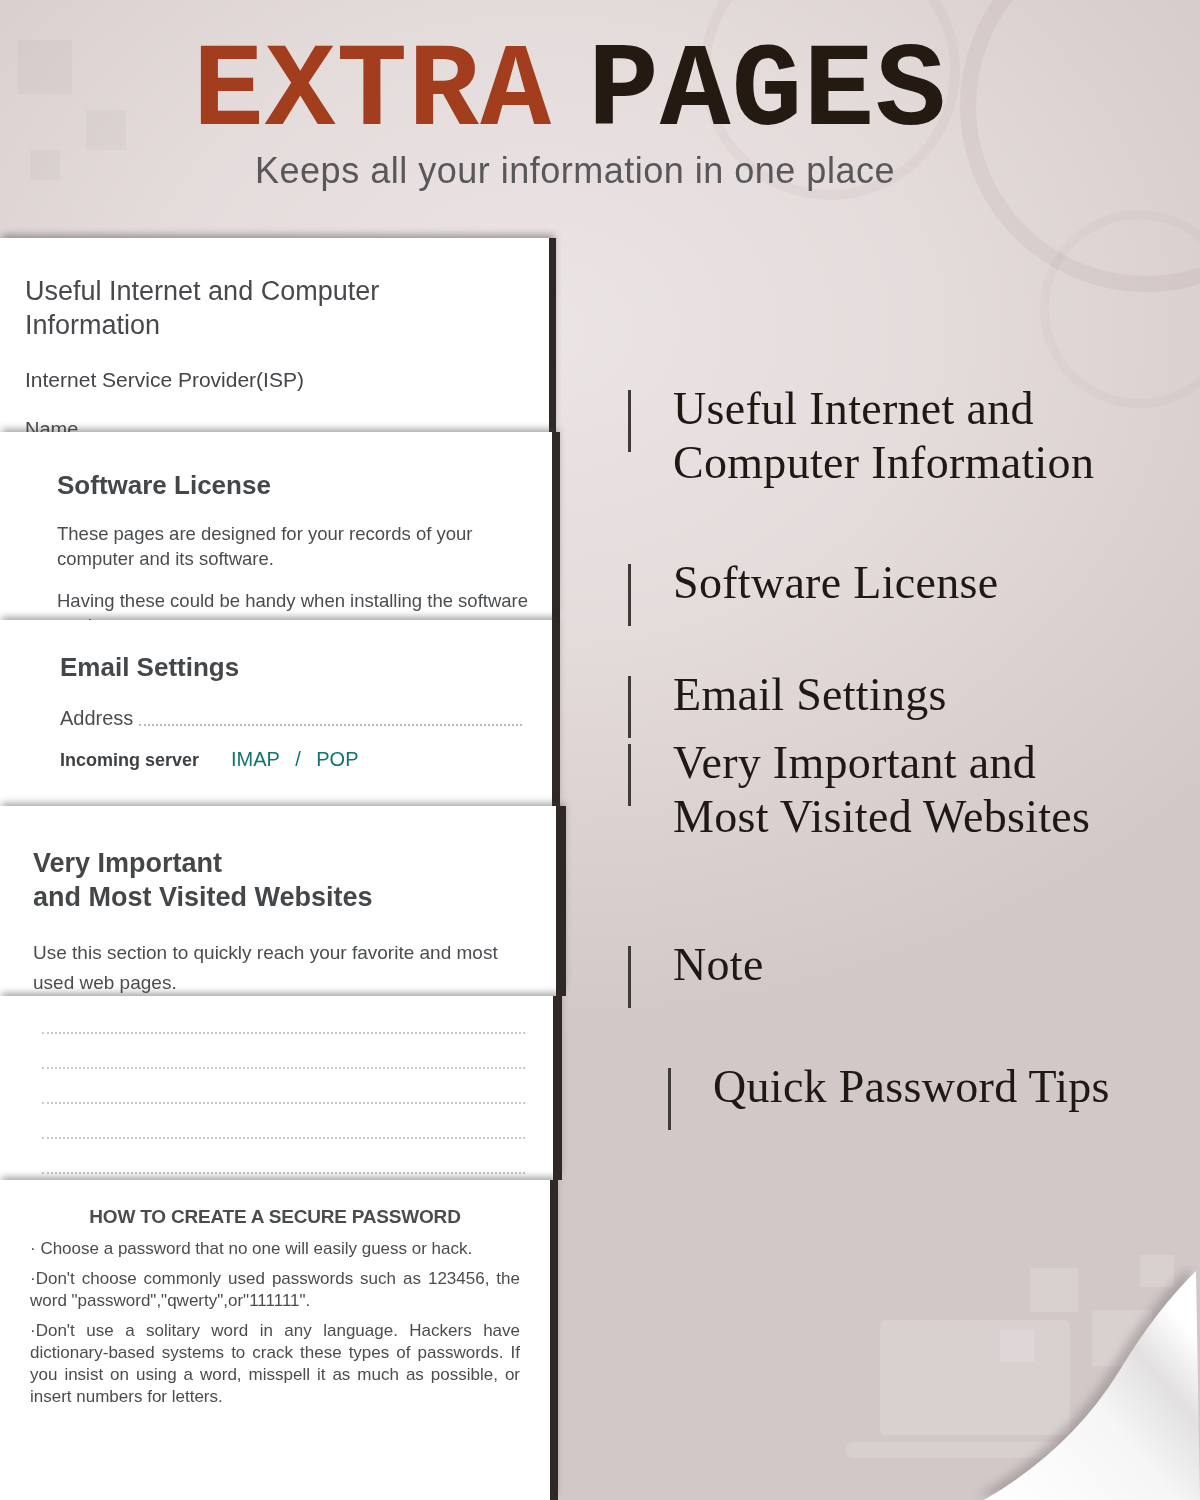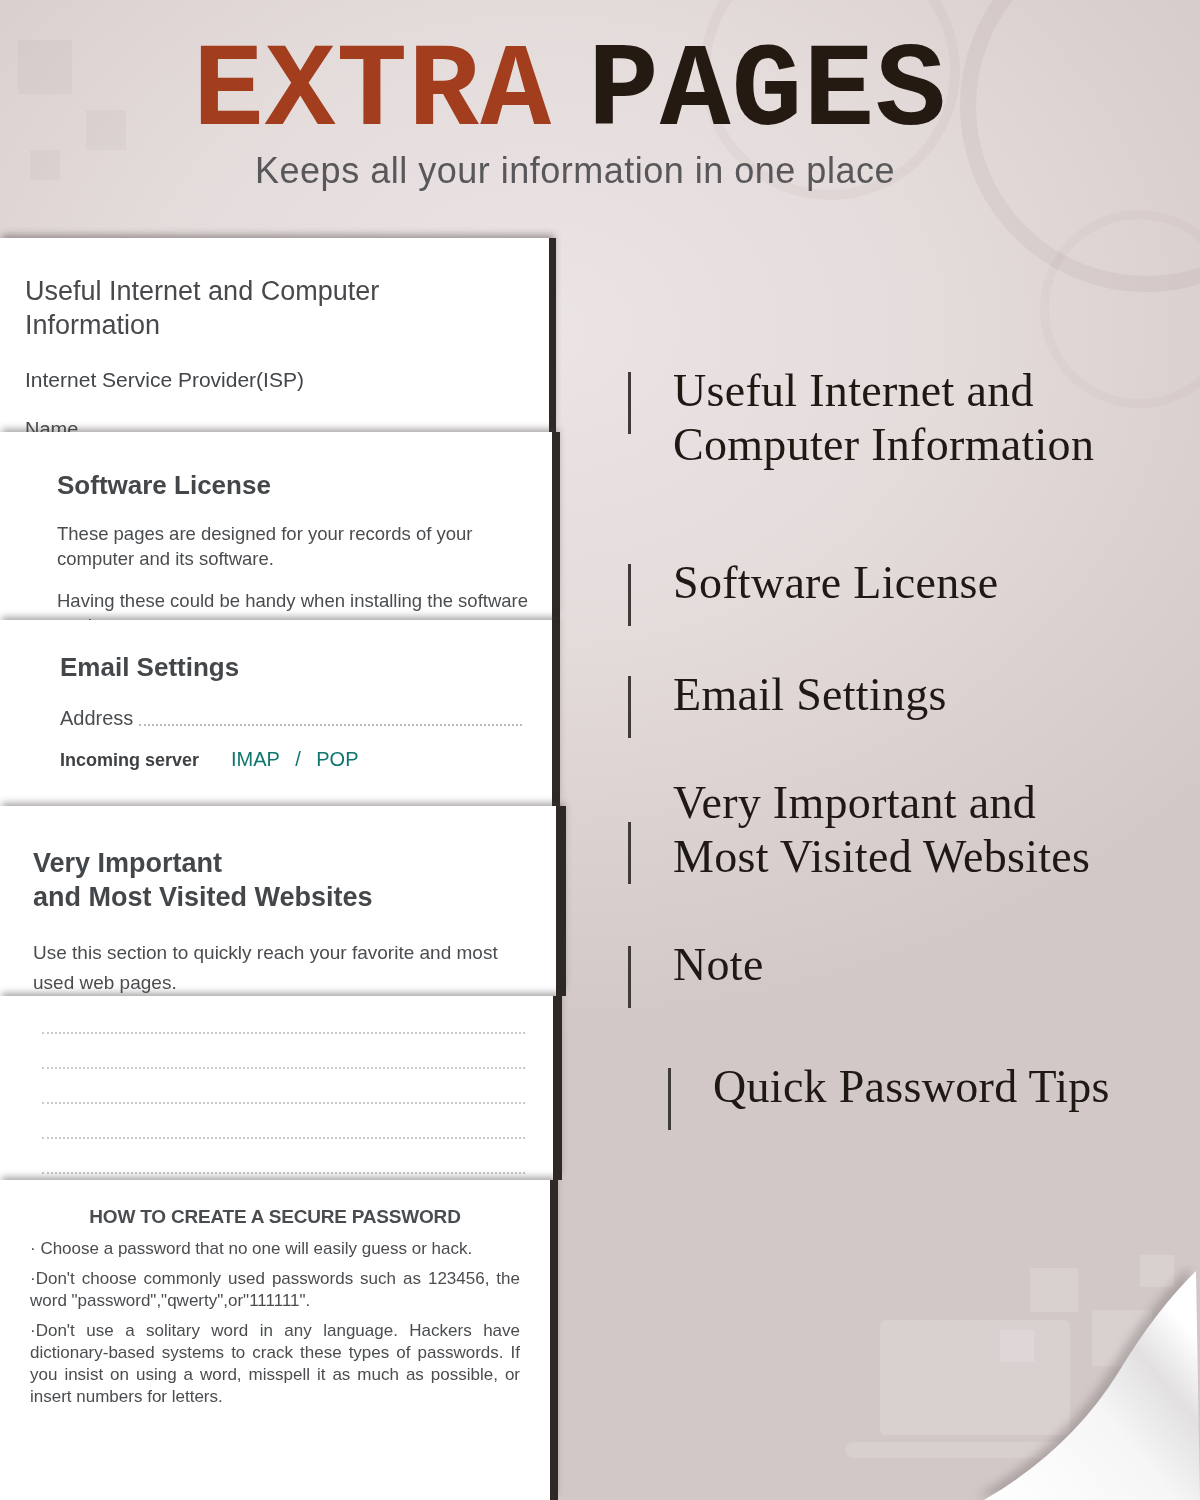--- a/index.html
+++ b/index.html
@@ -85,22 +85,22 @@
   .card-6 p.cont{margin-top:0;}
 
   
   .toc-item{
     position:absolute; left:628px; display:flex; align-items:flex-start;
     font-family:"Liberation Serif", serif; color:#1f1914;
   }
   .toc-bar{flex:0 0 3px; width:3px; height:62px; background:#3e3b39; margin-top:8px;}
   .toc-label{margin-left:42px; font-size:46px; line-height:54px; letter-spacing:0.3px;}
   .toc-label span{display:block;}
-  .toc-1{top:364px;justify-content:center;} .toc-2{top:556px;} .toc-3{top:668px;}
-  .toc-4{top:776px;align-items:flex-end;} .toc-5{top:938px;} .toc-6{top:1060px;margin-left:40px;}
+  .toc-1{top:382px;justify-content:center;} .toc-2{top:556px;} .toc-3{top:668px;}
+  .toc-4{top:736px;} .toc-5{top:938px;} .toc-6{top:1060px;margin-left:40px;}
 
   
   .curl{position:absolute; right:0; bottom:0; width:230px; height:235px;}
 </style>
 </head>
 <body>
 
 <div class="stage">
 
   <div class="wm wm-circle wm-c1"></div>

